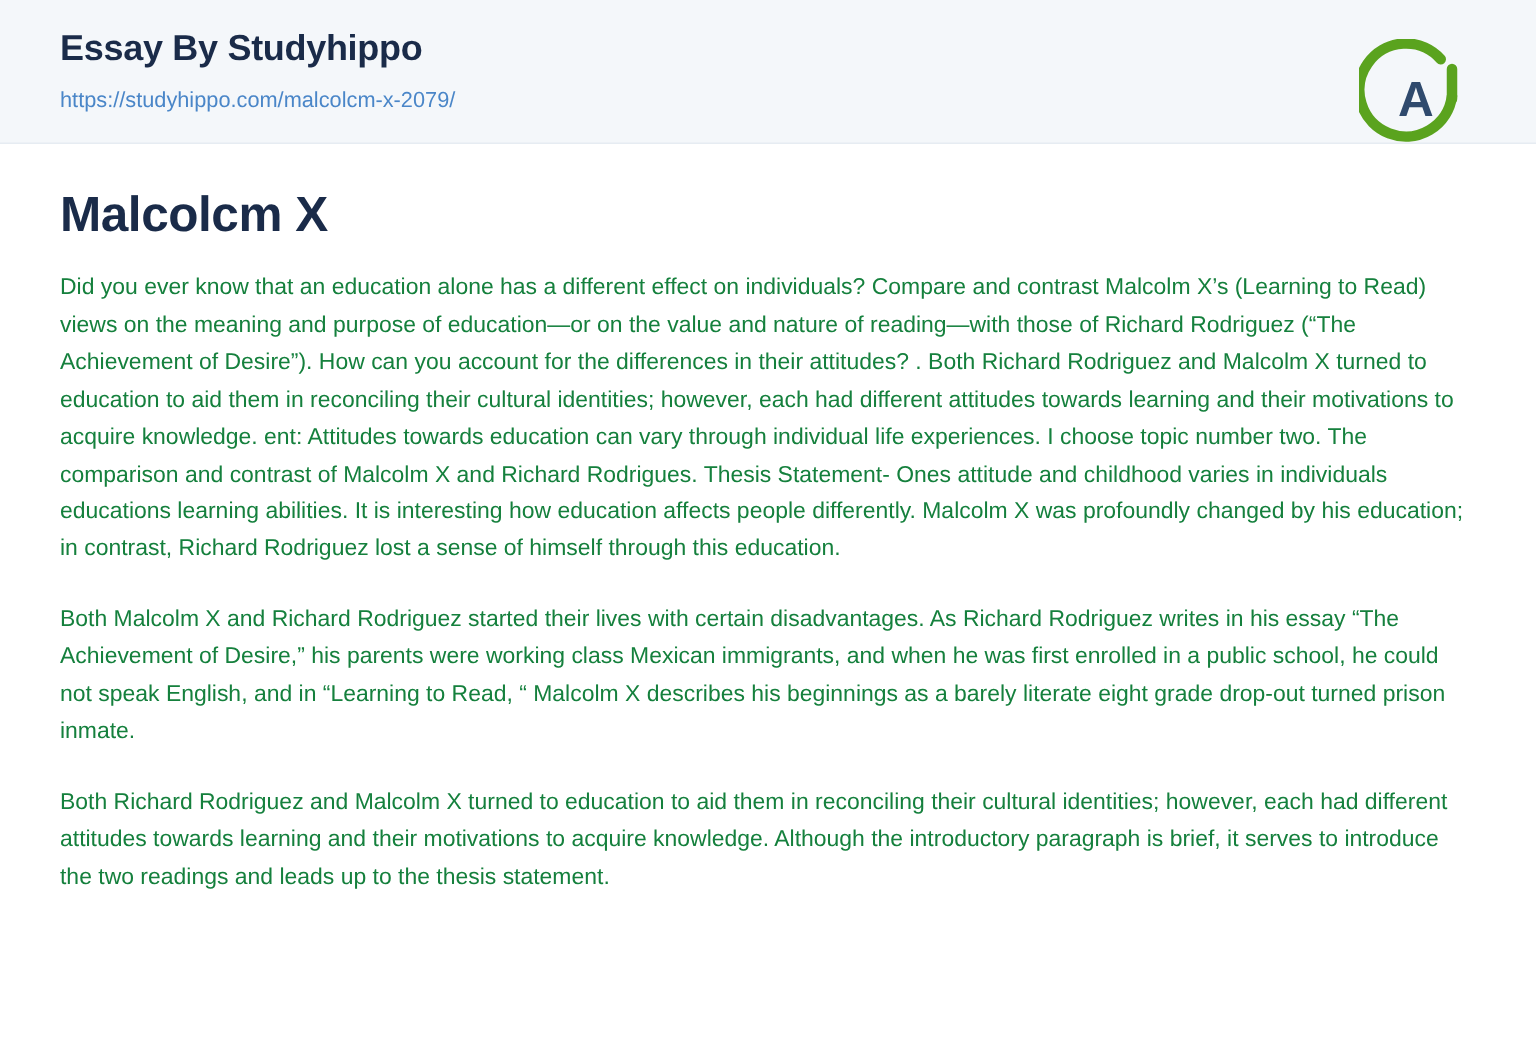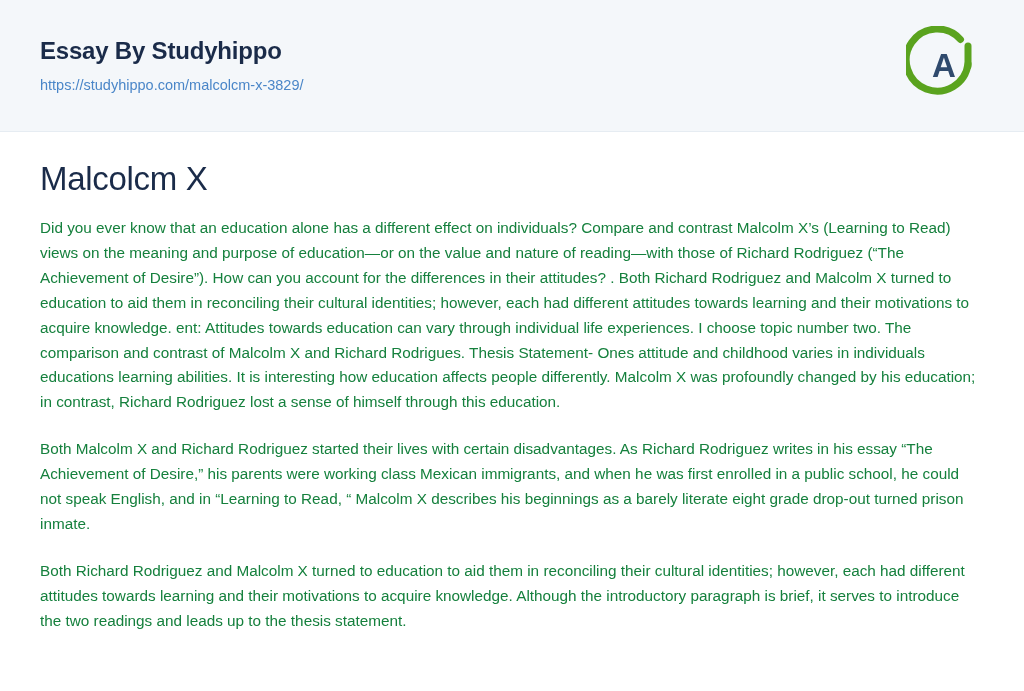--- a/index.html
+++ b/index.html
@@ -14,21 +14,21 @@
   }
   .page {
     width: 1024px;
     height: 691px;
     position: relative;
     overflow: hidden;
     background: #ffffff;
   }
   
   .header {
-    height: 132px;
+    height: 96px;
     background: #f4f7fa;
     border-bottom: 1px solid #e6ecf2;
     position: relative;
     padding: 0 40px;
     display: flex;
     flex-direction: column;
     justify-content: center;
   }
   .brand {
     font-size: 24px;
@@ -50,21 +50,21 @@
     top: 26px;
     width: 76px;
     height: 76px;
   }
   
   .content {
     padding: 28px 40px 0 40px;
   }
   .doc-title {
     font-size: 33px;
-    font-weight: normal;
+    font-weight: bold;
     color: #1a2b49;
     margin: 0 0 18px 0;
     letter-spacing: -0.3px;
     line-height: 1.15;
   }
   .para {
     font-size: 15.3px;
     line-height: 1.63;
     color: #15803d;
     margin: 0 0 22px 0;
@@ -73,21 +73,21 @@
   }
   .para:last-child { margin-bottom: 0; }
 </style>
 </head>
 <body>
 
 <div class="page">
 
   <div class="header">
     <div class="brand">Essay By Studyhippo</div>
-    <a class="site-url" href="#">https://studyhippo.com/malcolcm-x-3829/</a>
+    <a class="site-url" href="#">https://studyhippo.com/malcolcm-x-2079/</a>
 
     <span class="logo">
       <svg width="76" height="76" viewBox="0 0 76 76" xmlns="http://www.w3.org/2000/svg">
         <path d="M54.5 13.5 A31 31 0 1 0 62 38" fill="none" stroke="#5aa31e" stroke-width="7" stroke-linecap="round"></path>
         <path d="M62 20 L62 40" fill="none" stroke="#5aa31e" stroke-width="7" stroke-linecap="round"></path>
         <text x="38" y="51" text-anchor="middle" font-family="Liberation Sans, sans-serif" font-size="33" font-weight="bold" fill="#2f4a6d">A</text>
       </svg>
     </span>
   </div>
 

